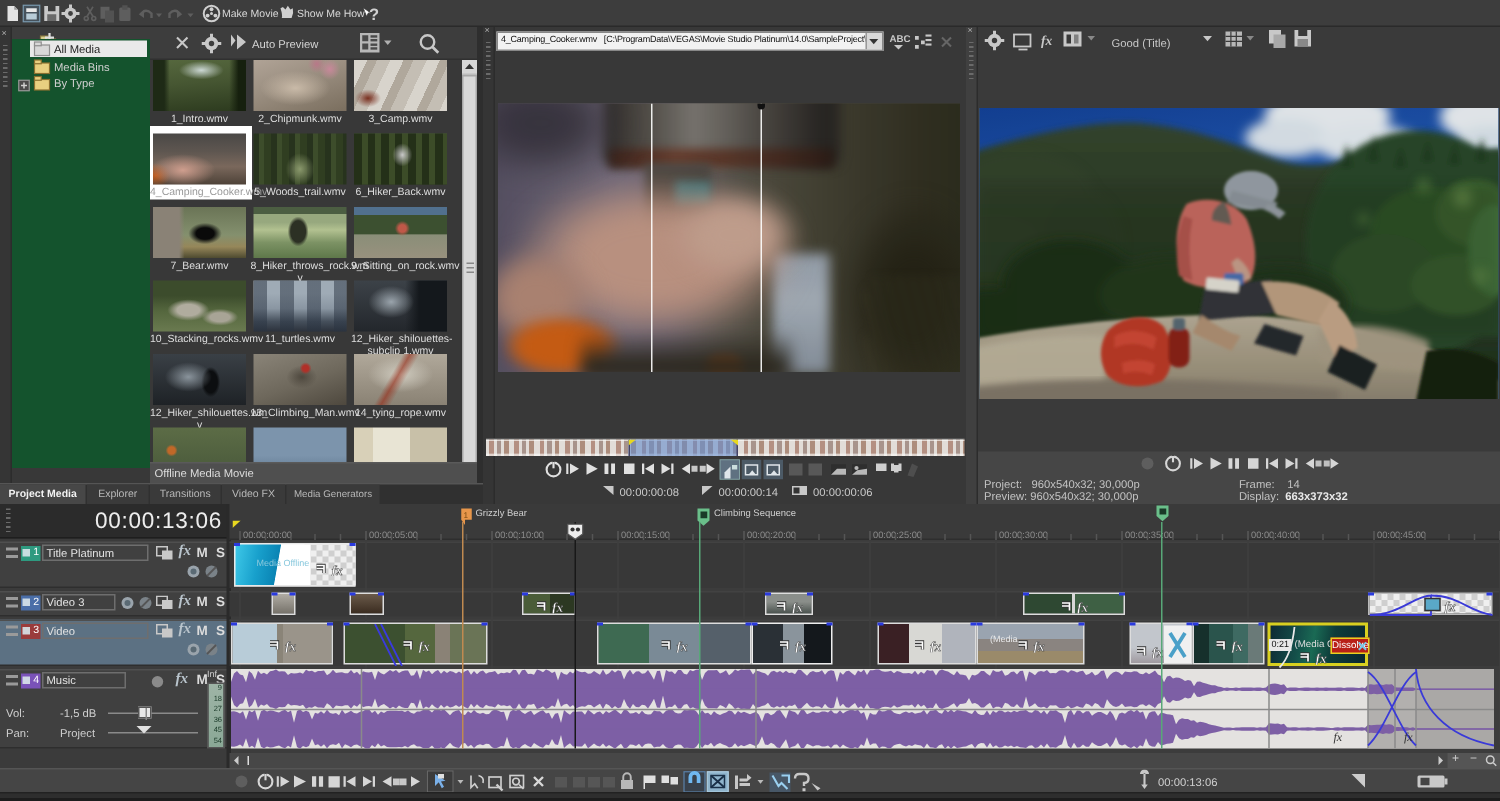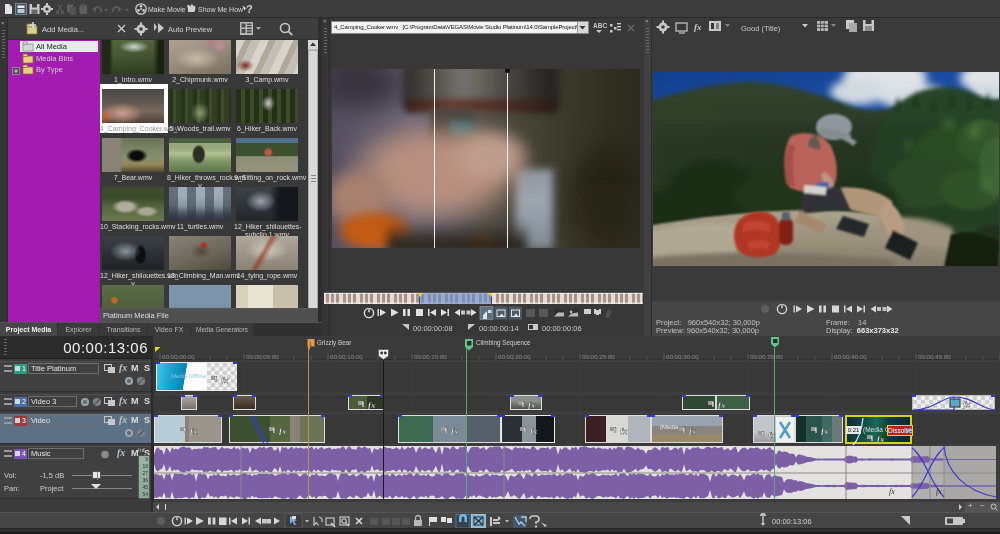--- a/index.html
+++ b/index.html
@@ -109,21 +109,21 @@
           </g>
     <path d="M248 9 l5 0 -2.5 3 z" fill="#b0b0b0"></path>
     <g transform="translate(277,10)">
             <circle r="4.5" fill="none" stroke="#c8c8c8" stroke-width="1.6"></circle>
             <path d="M3.2 3.2 l4 4" stroke="#c8c8c8" stroke-width="1.8"></path>
           </g>
    </svg>
    <span style="position:absolute;left:34px;top:7px;color:#d4d4d4;font-size:7.5px">Add Media...</span>
    <span style="position:absolute;left:160px;top:7px;color:#d4d4d4;font-size:7.5px">Auto Preview</span>
   </div>
-  <div class="abs" id="mediatree" style="left:0;top:22px;width:92px;height:286px;background:#a21caf">
+  <div class="abs" id="mediatree" style="left:0;top:8px;width:92px;height:286px;background:#14532d">
    <div class="abs" style="left:12px;top:1px;width:78px;height:11px;background:#e9e9e9;color:#222;font-size:7.5px;line-height:11px;padding-left:16px">All Media</div>
    <svg width="92" height="50" style="position:absolute;left:0;top:0">
     <g transform="translate(15,2)">
             <rect x="0" y="2" width="10" height="7" fill="#d8d8d8" stroke="#909090" stroke-width="0.8"></rect>
             <rect x="0" y="0" width="4.5" height="2.5" fill="#d8d8d8" stroke="#909090" stroke-width="0.8"></rect>
           </g>
     <g transform="translate(15,14)">
             <rect x="0" y="2" width="10" height="7" fill="#e8d080" stroke="#8a7030" stroke-width="0.8"></rect>
             <rect x="0" y="0" width="4.5" height="2.5" fill="#e8d080" stroke="#8a7030" stroke-width="0.8"></rect>
           </g>
@@ -186,21 +186,21 @@
    <div class="abs" style="left:0;top:10px;width:10px;height:262px;background:#d9d9d9;border:1px solid #a8a8a8">
     <div class="abs" style="left:2px;top:124px;width:5px;height:1px;background:#888"></div>
     <div class="abs" style="left:2px;top:127px;width:5px;height:1px;background:#888"></div>
     <div class="abs" style="left:2px;top:130px;width:5px;height:1px;background:#888"></div>
    </div>
    <div class="abs" style="left:0;top:273px;width:10px;height:9px;background:#d6d6d6"></div>
    <svg width="10" height="9" style="position:absolute;left:0;top:273px">
           <path d="M2 3 l3 3.5 3 -3.5 z" fill="#333"></path>
         </svg>
   </div>
-  <div class="abs" id="offlinebar" style="left:92px;top:290px;width:218px;height:14px;background:#4f4f4f;border-top:1px solid #5a5a5a;color:#ddd;font-size:7.5px;line-height:14px;padding-left:3px">Platinum Media File</div>
+  <div class="abs" id="offlinebar" style="left:92px;top:290px;width:218px;height:14px;background:#4f4f4f;border-top:1px solid #5a5a5a;color:#ddd;font-size:7.5px;line-height:14px;padding-left:3px">Offline Media Movie</div>
 </div>
 
 <div class="abs" id="tabs" style="left:0;top:322px;width:322px;height:14px;background:#303030;border-top:1px solid #555">
  <div class="abs" style="left:0;top:0;width:57px;height:14px;background:#474747;color:#f2f2f2;font-size:7px;font-weight:bold;text-align:center;line-height:13px">Project Media</div>
  <div class="abs" style="left:58px;top:0;width:41px;height:14px;background:#3a3a3a;color:#b8b8b8;font-size:7px;text-align:center;line-height:13px">Explorer</div>
  <div class="abs" style="left:100px;top:0;width:47px;height:14px;background:#3a3a3a;color:#b8b8b8;font-size:7px;text-align:center;line-height:13px">Transitions</div>
  <div class="abs" style="left:148px;top:0;width:42px;height:14px;background:#3a3a3a;color:#b8b8b8;font-size:7px;text-align:center;line-height:13px">Video FX</div>
  <div class="abs" style="left:191px;top:0;width:62px;height:14px;background:#3a3a3a;color:#b8b8b8;font-size:6.5px;text-align:center;line-height:13px;white-space:nowrap">Media Generators</div>
 </div>
 

